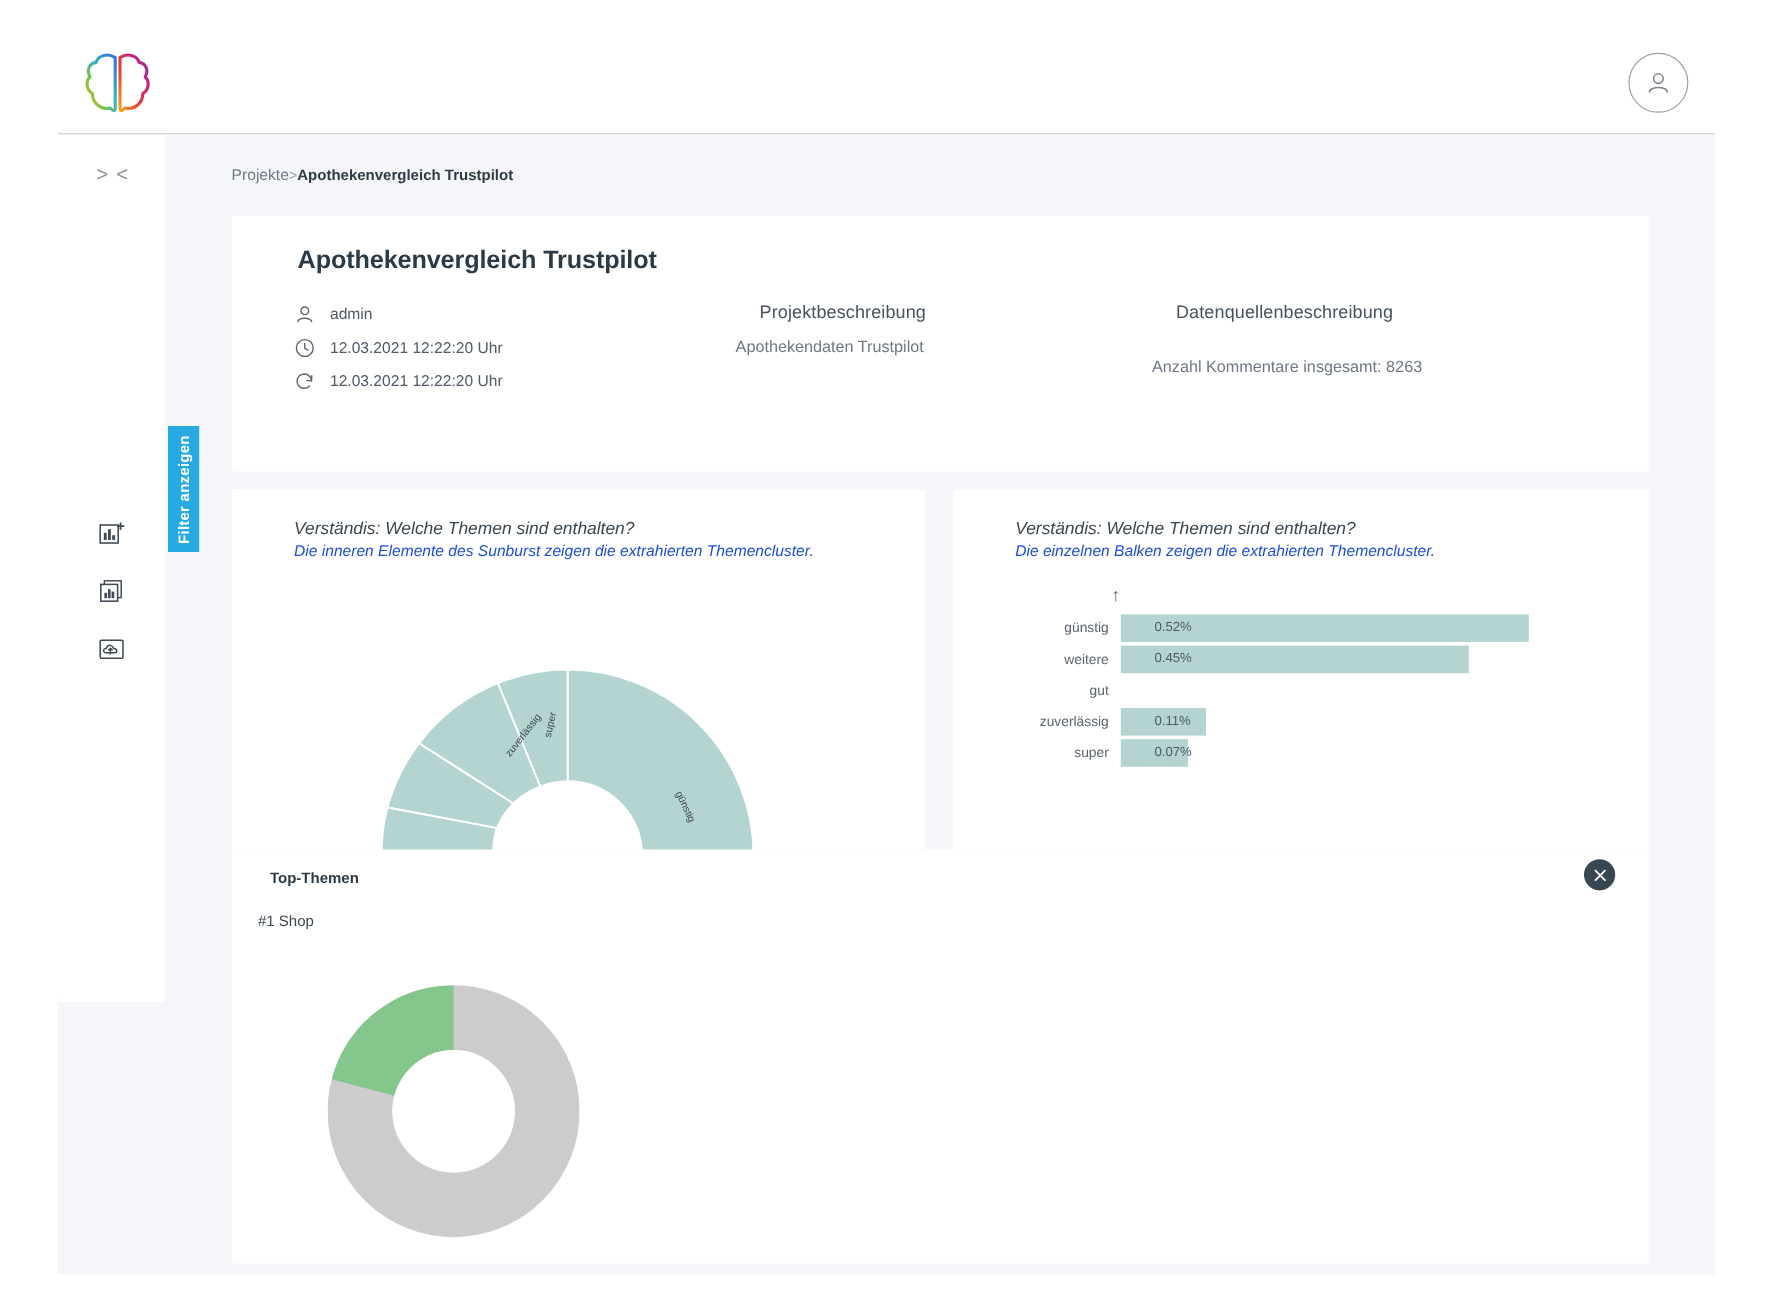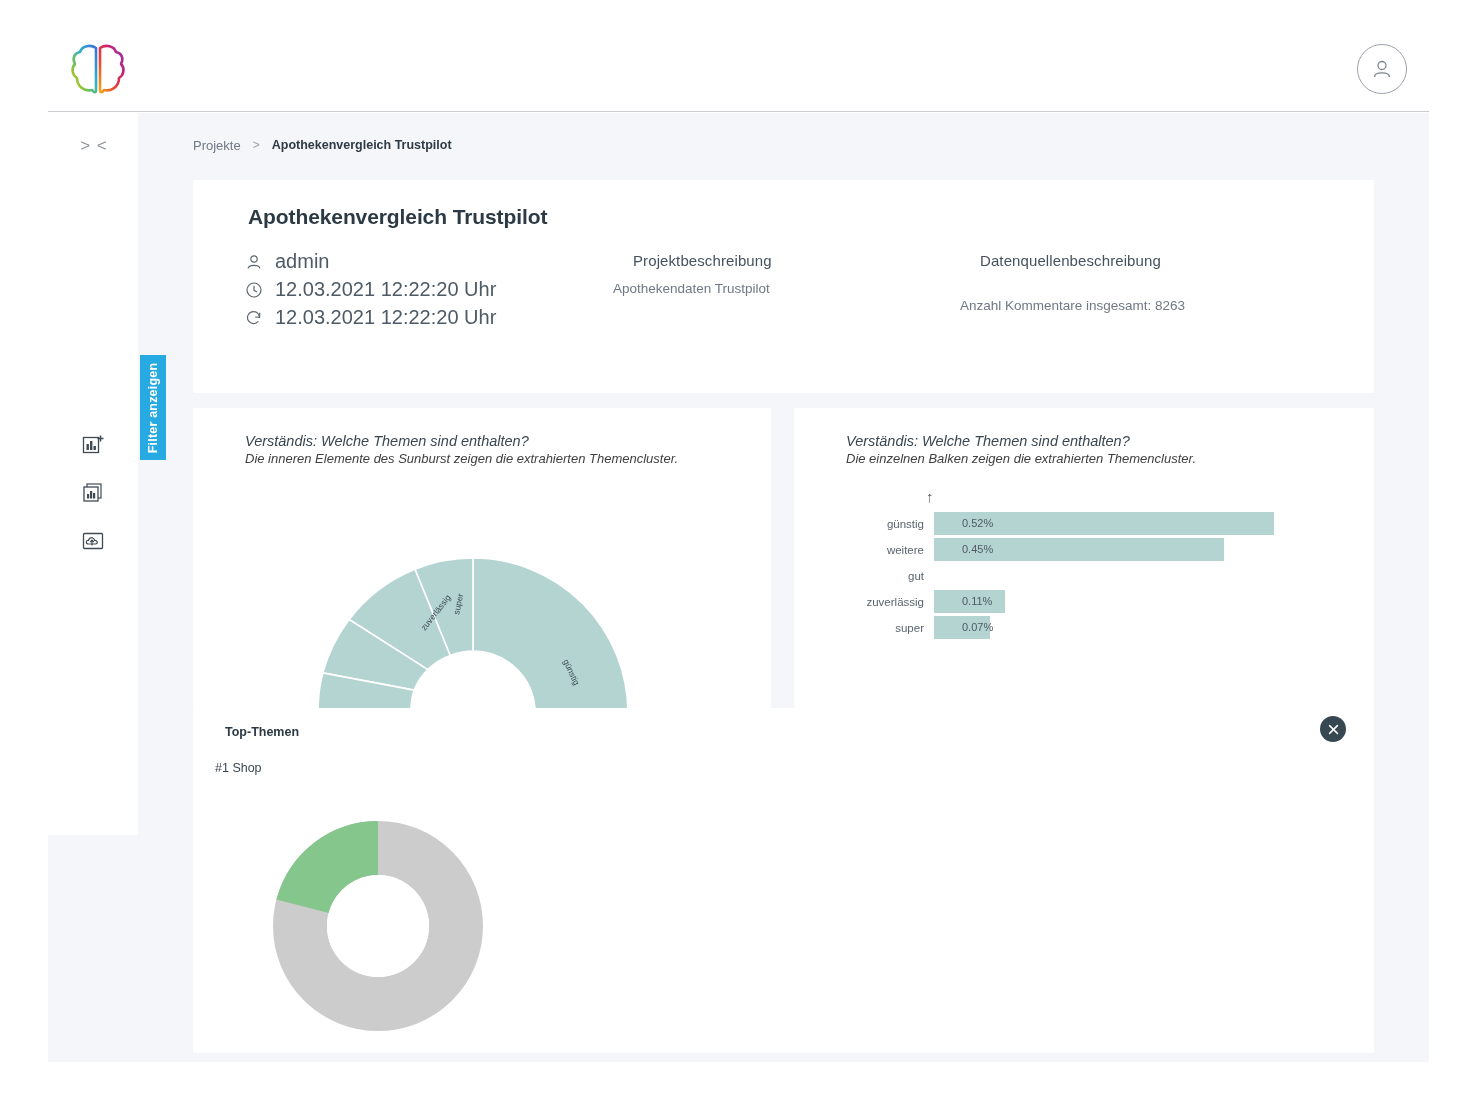--- a/index.html
+++ b/index.html
@@ -132,21 +132,21 @@
   }
 
   
   .breadcrumb {
     position: absolute;
     left: 193px;
     top: 138px;
     font-size: 13px;
     color: #6f7884;
     display: flex;
-    gap: 12px;
+    align-items: center;
     z-index: 5;
   }
   .breadcrumb .crumb-sep { color: #9aa2ab; font-size: 12px; }
   .breadcrumb .crumb-current {
     color: #2e3b44;
     font-weight: 700;
     font-size: 12.5px;
   }
 
   
@@ -195,21 +195,21 @@
     position: absolute;
     left: 52px;
     top: 68px;
   }
   .meta-row {
     display: flex;
     align-items: center;
     height: 27px;
     margin-bottom: 1px;
     color: #4e5a66;
-    font-size: 20px;
+    font-size: 13px;
   }
   .meta-row .mi {
     width: 30px;
     display: flex;
     align-items: center;
     justify-content: flex-start;
   }
   .col-head {
     font-size: 15px;
     color: #46525e;
@@ -227,21 +227,21 @@
 
   
   .chart-head { position: absolute; left: 52px; top: 25px; font-style: italic; }
   .chart-head .h1 {
     font-size: 14.5px;
     color: #3a4650;
     margin-bottom: 2px;
   }
   .chart-head .h2 {
     font-size: 13px;
-    color: #404040;
+    color: #1d4ed8;
     text-align: center;
   }
 
   
   .sunburst-wrap {
     position: absolute;
     left: 120px;
     top: 145px;
     width: 320px;
     height: 165px;

